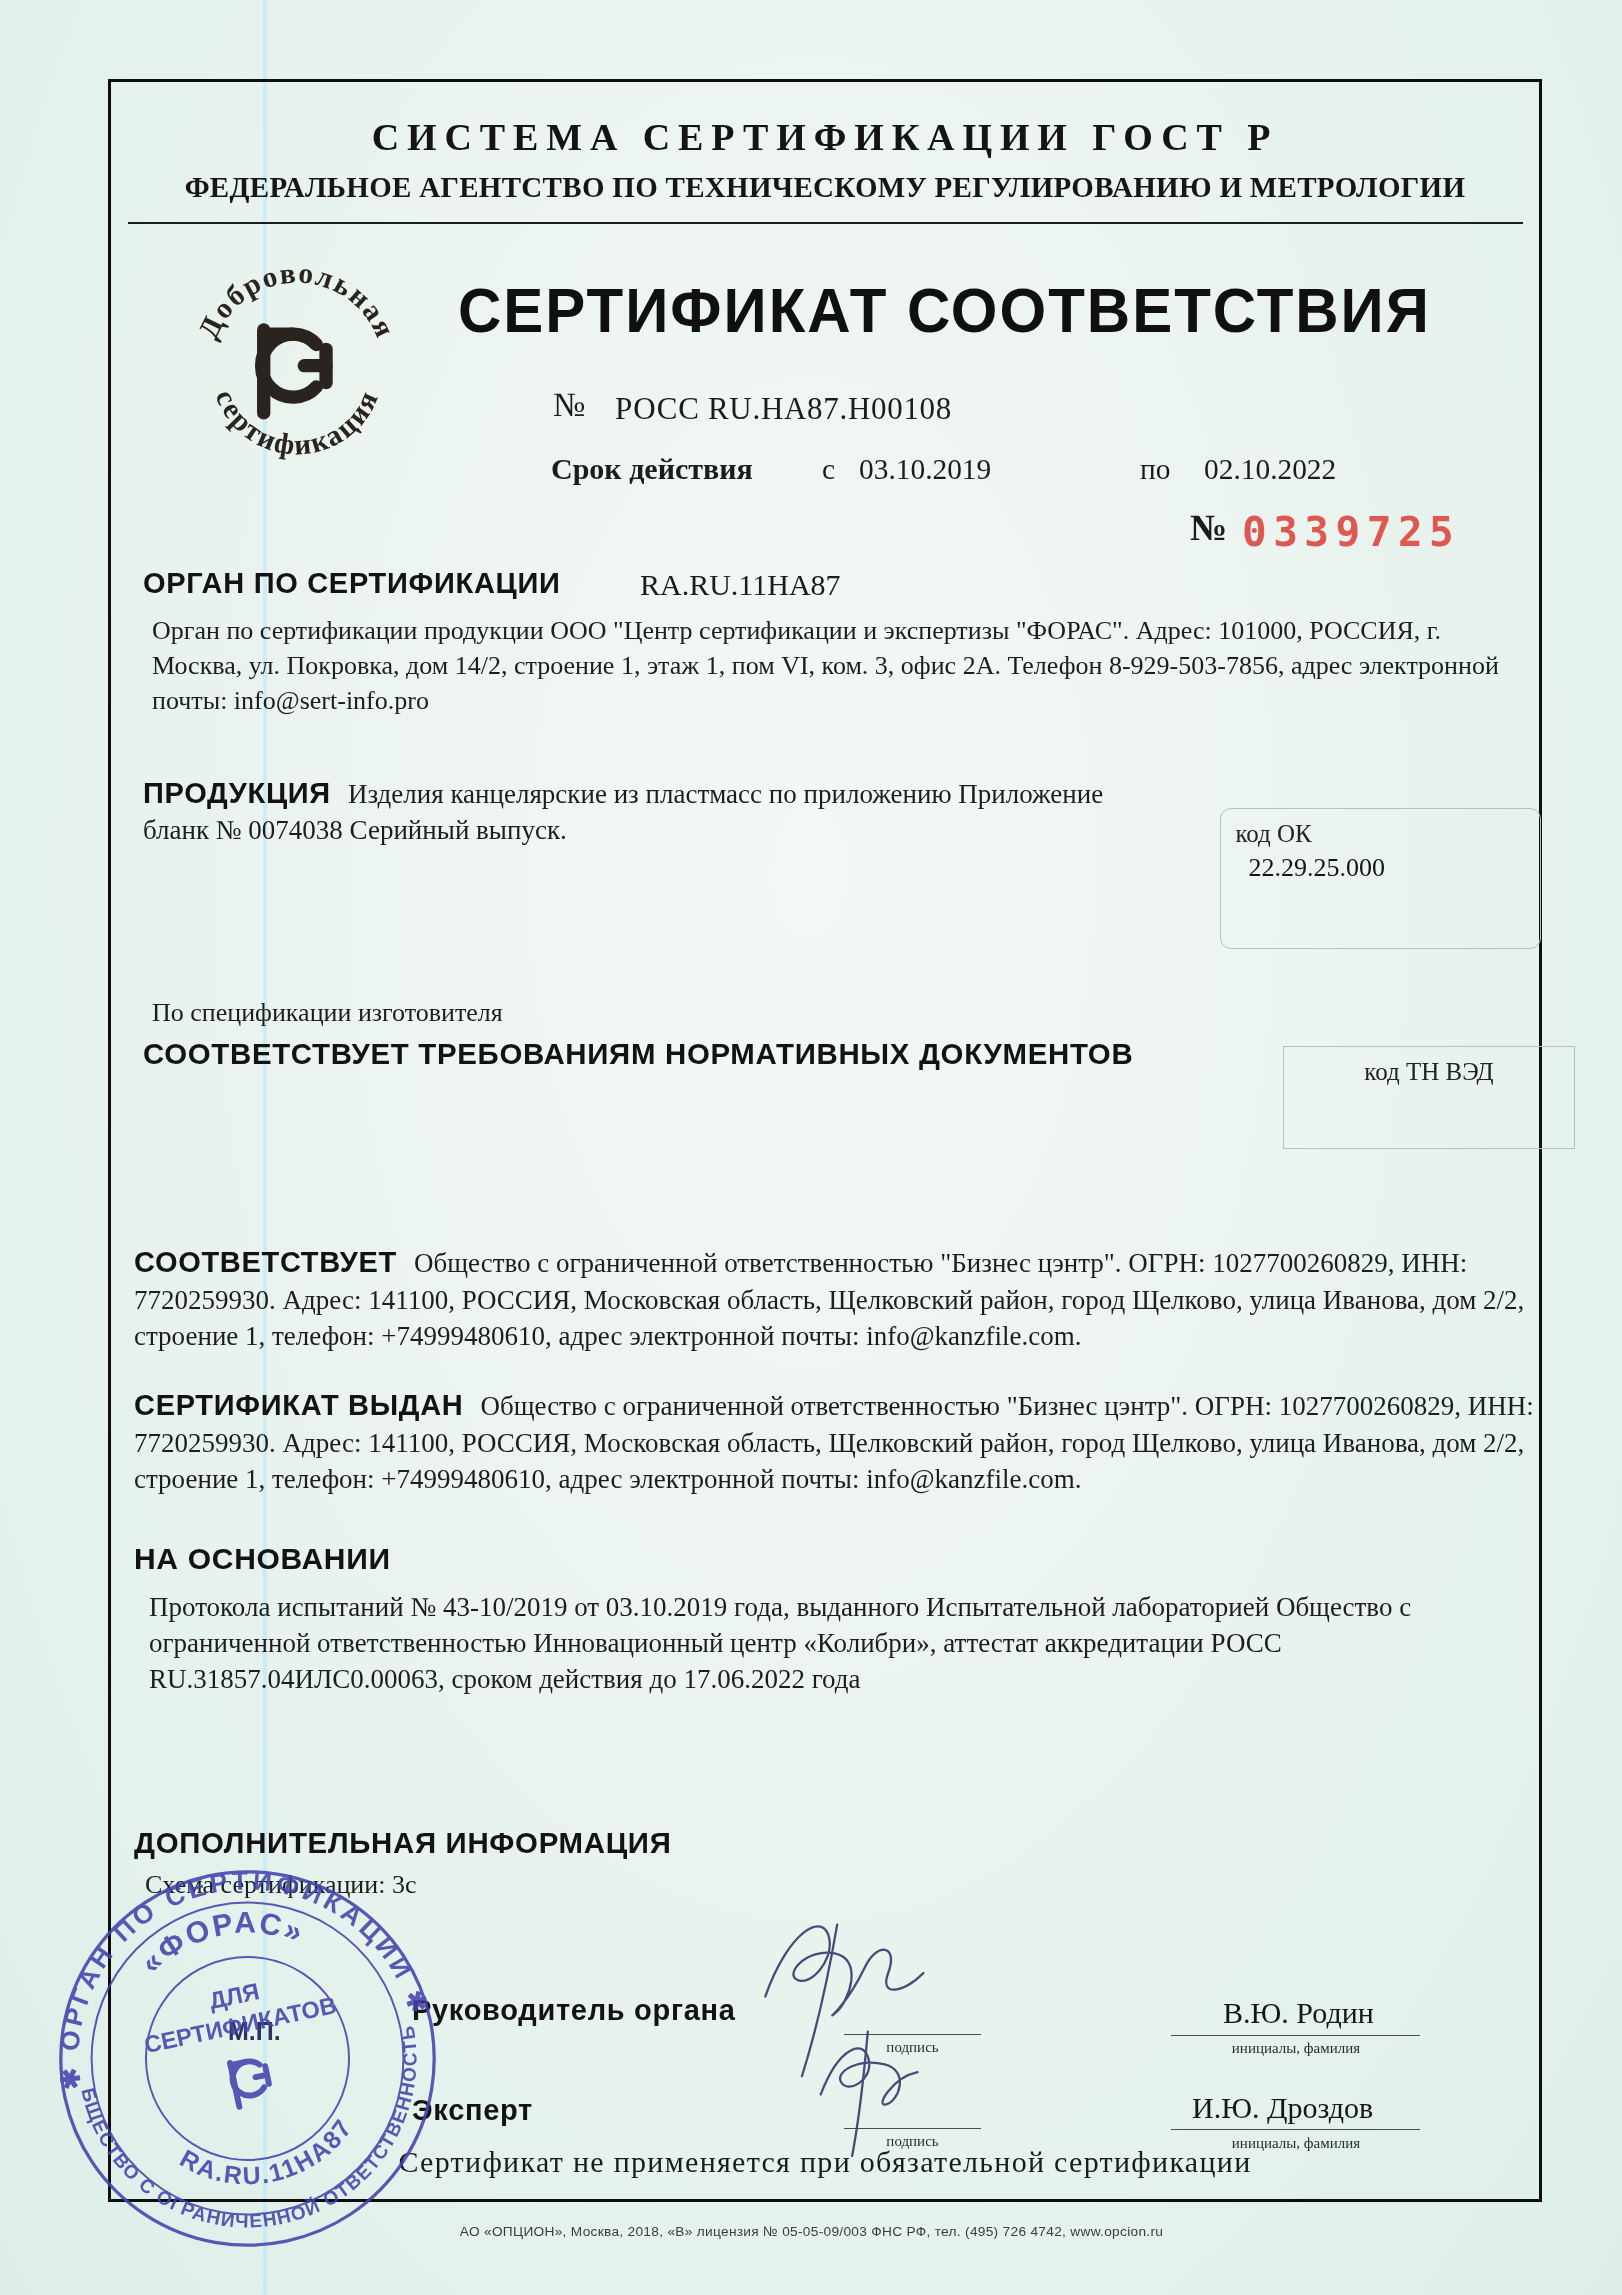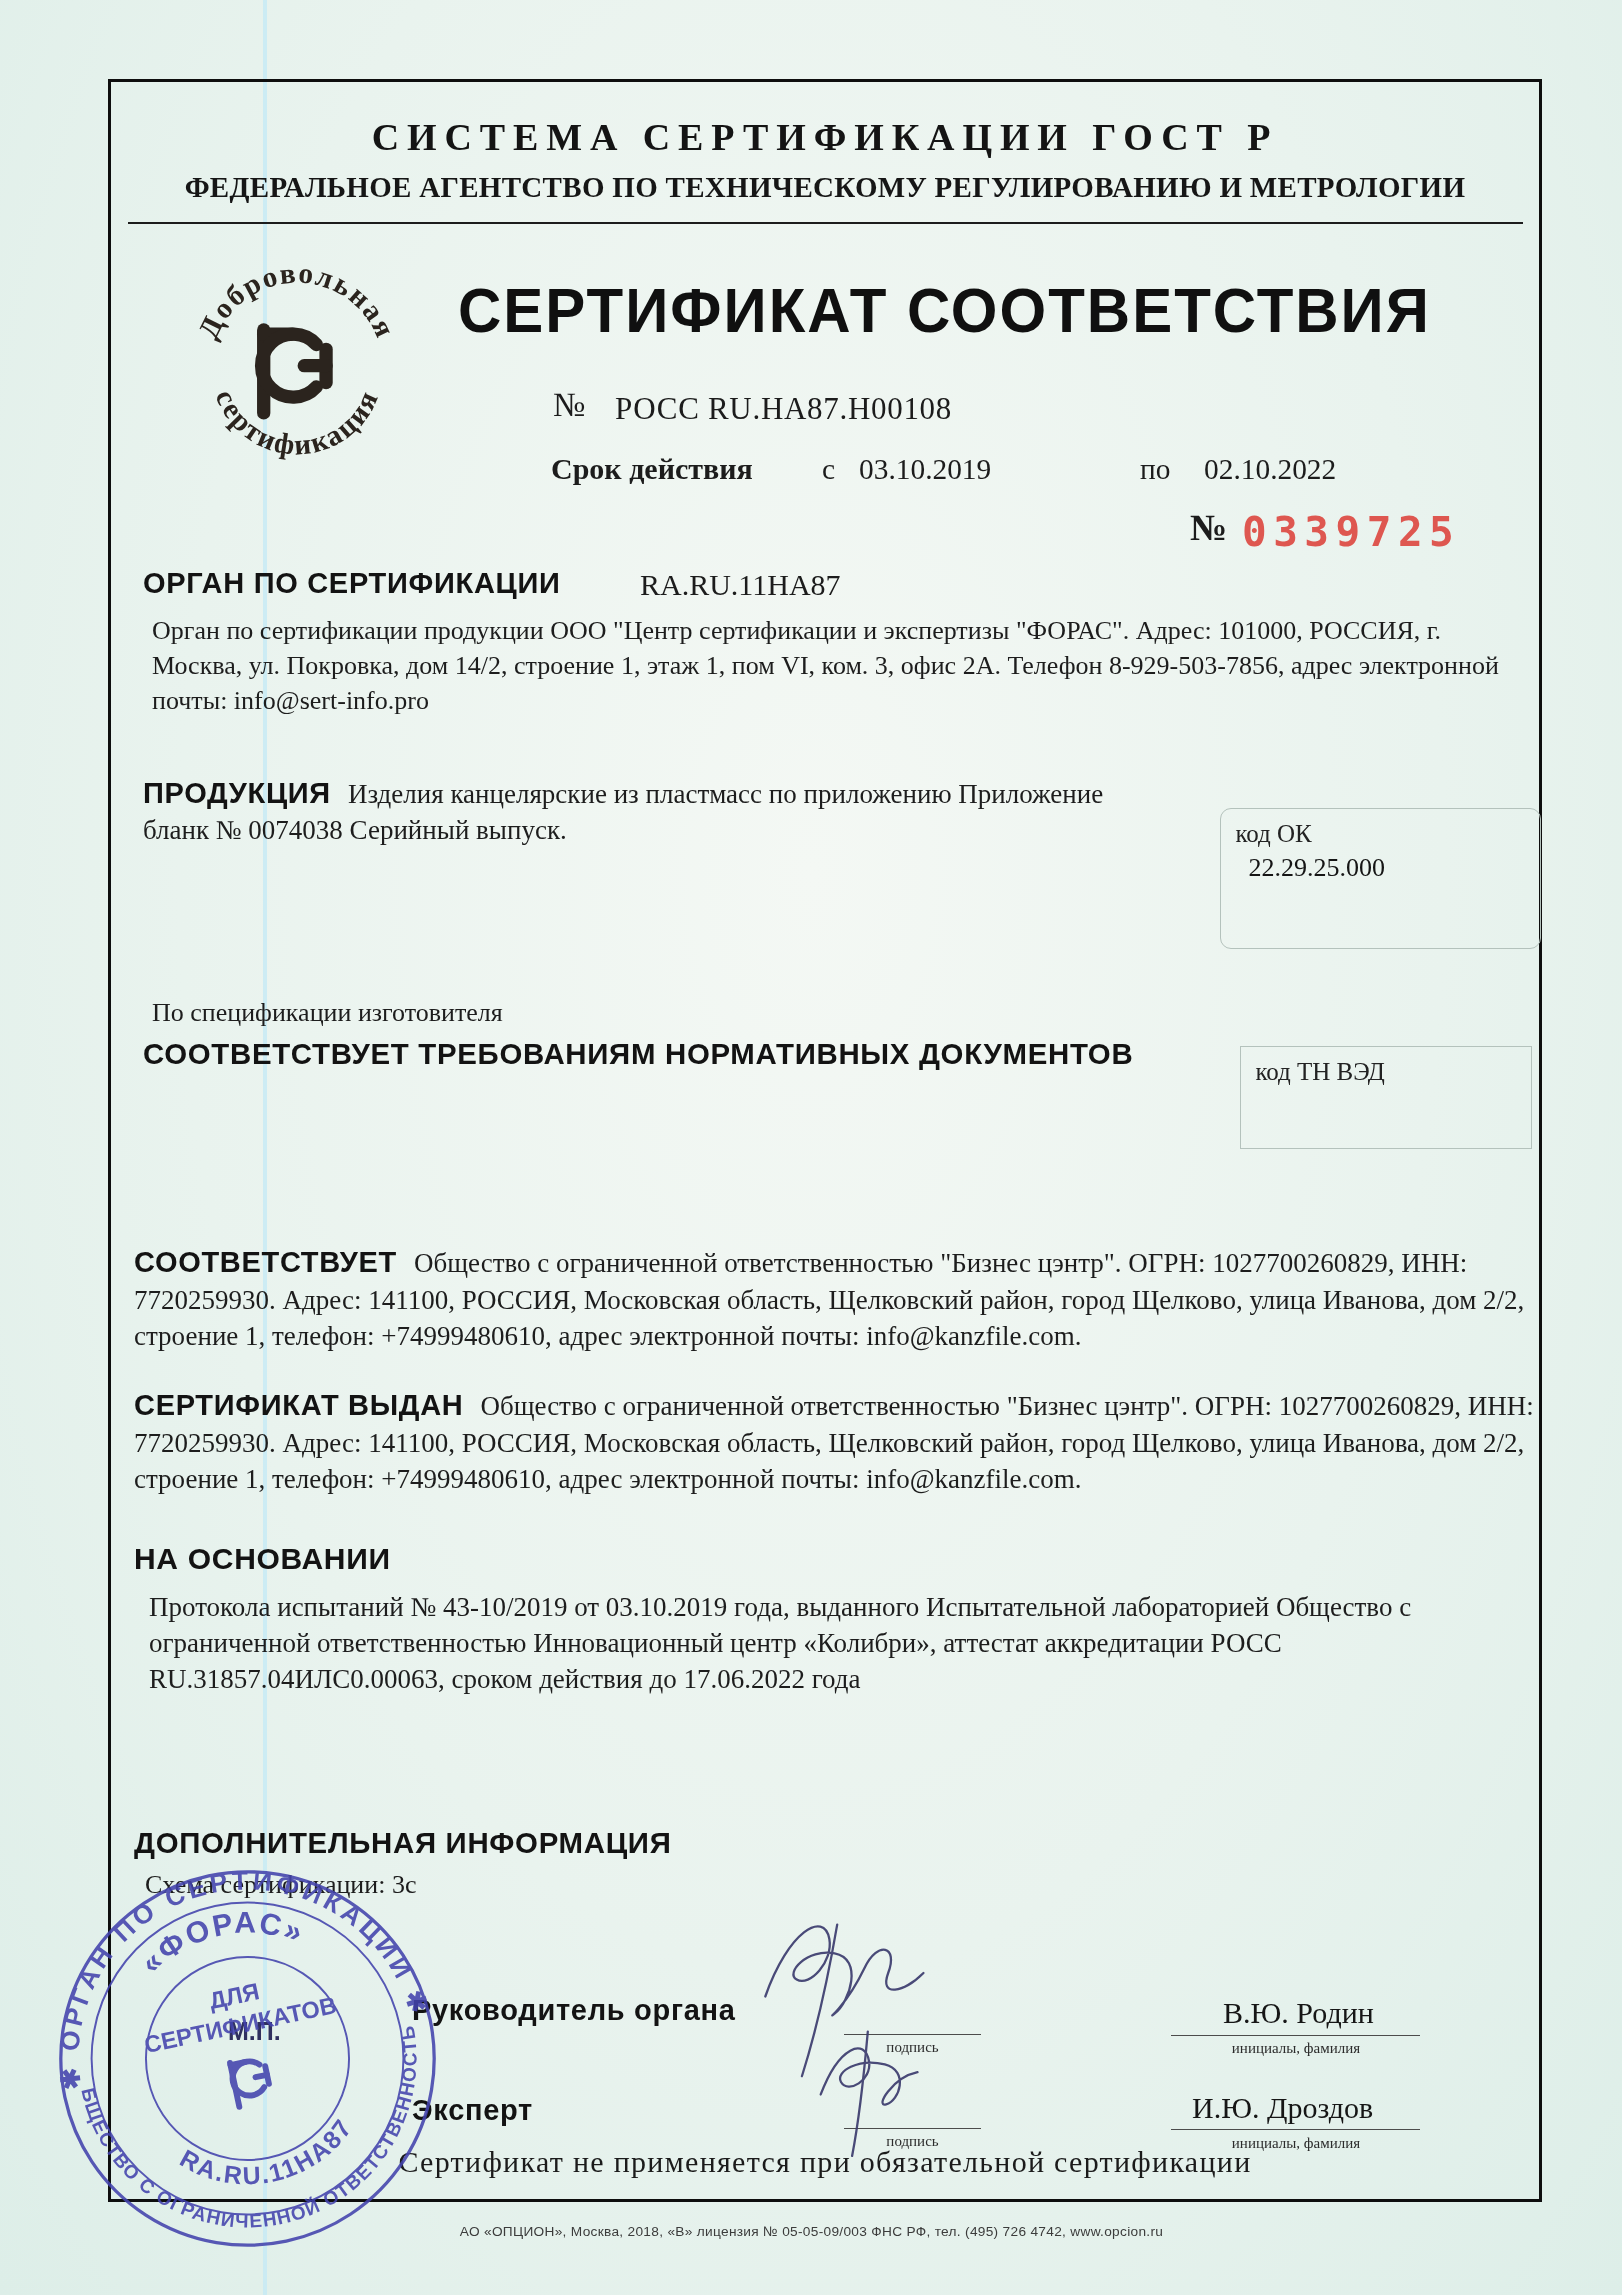--- a/index.html
+++ b/index.html
@@ -128,21 +128,21 @@
 </p>
 
 <div class="abs code-box" style="left:1220px; top:808px; width:321px; height:141px; padding:10.5px 14.4px;border-radius:11px;">
   <div class="cb-label">код ОК</div>
   <div class="cb-value">22.29.25.000</div>
 </div>
 
 <span class="abs sec-label" style="left:143px; top:997px; font-size:29.4px;margin-top:40px;">СООТВЕТСТВУЕТ ТРЕБОВАНИЯМ НОРМАТИВНЫХ ДОКУМЕНТОВ</span>
 <p class="abs body-text" style="left:152px; top:996px; width:1021px;">По спецификации изготовителя</p>
 
-<div class="abs code-box" style="left:1240px; top:1046px; width:292px; height:103px; padding:10.5px 14.4px;">
+<div class="abs code-box" style="left:1283px; top:1046px; width:292px; height:103px; padding:10.5px 14.4px;text-align:center;">
   <div class="cb-label">код ТН ВЭД</div>
 </div>
 
 <p class="abs body-text" style="left:134px; top:1243px; width:1407px; font-size:27px;">
   <span class="sec-label inline-label">СООТВЕТСТВУЕТ</span><span>Общество с ограниченной ответственностью "Бизнес цэнтр". ОГРН: 1027700260829, ИНН: 7720259930. Адрес: 141100, РОССИЯ, Московская область, Щелковский район, город Щелково, улица Иванова, дом 2/2, строение 1, телефон: +74999480610, адрес электронной почты: info@kanzfile.com.</span>
 </p>
 
 <p class="abs body-text" style="left:134px; top:1386px; width:1407px; font-size:27px;">
   <span class="sec-label inline-label">СЕРТИФИКАТ ВЫДАН</span><span>Общество с ограниченной ответственностью "Бизнес цэнтр". ОГРН: 1027700260829, ИНН: 7720259930. Адрес: 141100, РОССИЯ, Московская область, Щелковский район, город Щелково, улица Иванова, дом 2/2, строение 1, телефон: +74999480610, адрес электронной почты: info@kanzfile.com.</span>
 </p>

